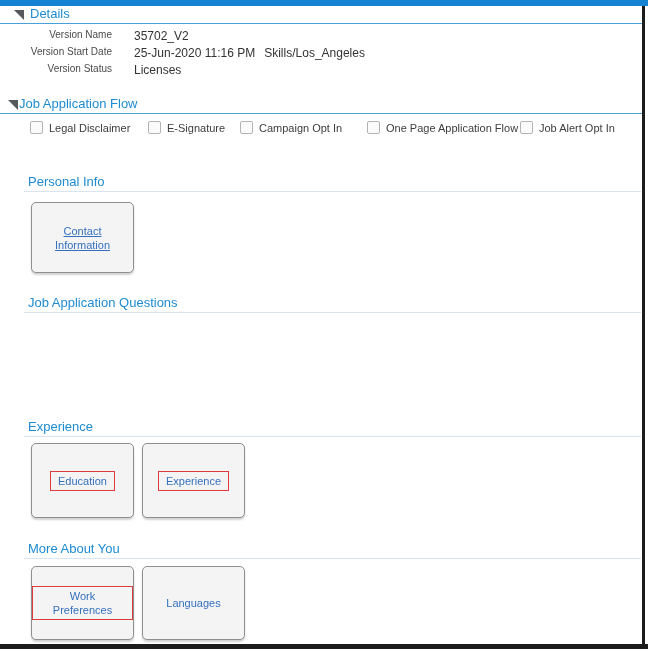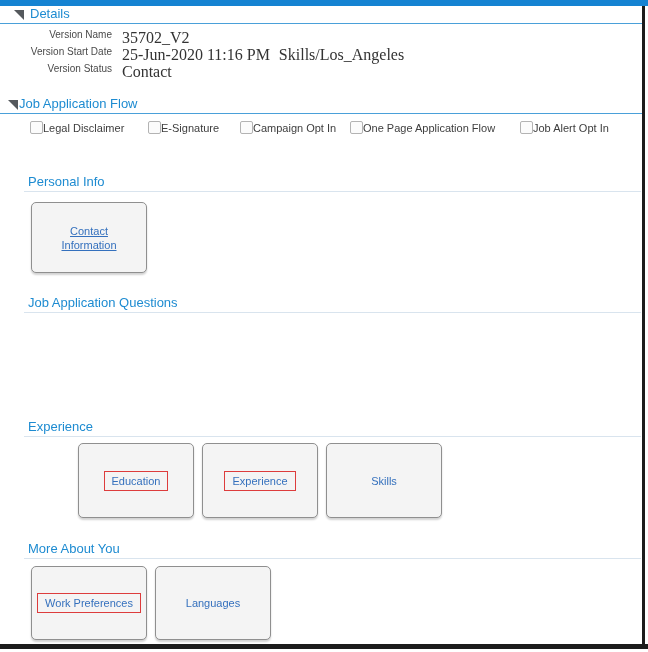--- a/index.html
+++ b/index.html
@@ -9,33 +9,33 @@
   }
   .topbar { position:absolute; left:0; top:0; width:648px; height:6px; background:#1583d2; }
   .rframe { position:absolute; left:642px; top:6px; width:3px; height:638px; background:#1c1c1c; }
   .bframe { position:absolute; left:0; top:644px; width:648px; height:5px; background:#1c1c1c; }
 
   .disc { position:absolute; width:10px; height:10px; }
   .panel-title { position:absolute; font-size:13px; color:#1d8bd1; white-space:nowrap; cursor:default; }
   .blue-line { position:absolute; left:0; width:642px; height:1px; background:#4aa0d9; }
 
   .frm-label { position:absolute; left:0; width:112px; text-align:right; font-size:10px; color:#4a4a4a; white-space:nowrap; }
-  .frm-value { position:absolute; left:122px; font-size:16px; color:#333333; white-space:nowrap;font-family:Liberation Serif, serif; }
+  .frm-value { position:absolute; left:134px; font-size:12px; color:#333333; white-space:nowrap; }
   .tz { margin-left:9px; }
 
-  .cb-item { position:absolute; top:121px; display:flex; align-items:flex-end; gap:0; cursor:default; }
+  .cb-item { position:absolute; top:121px; display:flex; align-items:flex-end; gap:6px; cursor:default; }
   .cb-box { width:13px; height:13px; background:#fbfbfb; border:1px solid #b3b3b3; border-radius:2px; box-sizing:border-box; flex:none; }
   .cb-label { font-size:11px; color:#3d3d3d; white-space:nowrap; }
 
   .sub-title { position:absolute; left:28px; font-size:13px; color:#1d8bd1; white-space:nowrap; }
   .sub-line { position:absolute; left:24px; width:617px; height:1px; background:#d9e4ee; }
 
   .card-row { position:absolute; display:flex; gap:8px; }
   .card {
-    width:116px; border:1px solid #8f8f8f; border-radius:5px; background:#f4f4f4;
+    width:103px; border:1px solid #8f8f8f; border-radius:5px; background:#f4f4f4;
     box-shadow:0 2px 2px rgba(0,0,0,0.18);
     display:flex; align-items:center; justify-content:center; text-align:center;
     box-sizing:border-box; cursor:pointer;
   }
   .h71 .card { height:71px; }
   .h75 .card { height:75px; }
   .h74 .card { height:74px; }
   .card-link { font-size:11px; color:#3470bd; line-height:14px; display:inline-block; max-width:95px; }
   .card-link.u { text-decoration:underline; }
   .card-link.red { border:1px solid #dd3c3c; padding:2px 7px; }
@@ -55,41 +55,41 @@
 
   <div class="frm-label" style="top:29px;">Version Name</div>
   <div class="frm-value" style="top:29px;">35702_V2</div>
 
   <div class="frm-label" style="top:46px;">Version Start Date</div>
   <div class="frm-value" style="top:46px;">
     <span>25-Jun-2020 11:16 PM</span><span class="tz">Skills/Los_Angeles</span>
   </div>
 
   <div class="frm-label" style="top:63px;">Version Status</div>
-  <div class="frm-value" style="top:63px;">Contact</div>
+  <div class="frm-value" style="top:63px;">Licenses</div>
 
   <svg class="disc" style="left:8px; top:100px;" viewBox="0 0 10 10">
     <polygon points="0,0 10,0 10,10" fill="#55595d"></polygon>
   </svg>
   <div class="panel-title" style="left:19px; top:96px;">Job Application Flow</div>
   <div class="blue-line" style="top:113px;"></div>
 
   <div class="cb-item" style="left:30px;">
     <span class="cb-box"></span>
     <span class="cb-label">Legal Disclaimer</span>
   </div>
   <div class="cb-item" style="left:148px;">
     <span class="cb-box"></span>
     <span class="cb-label">E-Signature</span>
   </div>
   <div class="cb-item" style="left:240px;">
     <span class="cb-box"></span>
     <span class="cb-label">Campaign Opt In</span>
   </div>
-  <div class="cb-item" style="left:350px;">
+  <div class="cb-item" style="left:367px;">
     <span class="cb-box"></span>
     <span class="cb-label">One Page Application Flow</span>
   </div>
   <div class="cb-item" style="left:520px;">
     <span class="cb-box"></span>
     <span class="cb-label">Job Alert Opt In</span>
   </div>
 
   <div class="sub-title" style="top:174px;">Personal Info</div>
   <div class="sub-line" style="top:191px;"></div>
@@ -97,29 +97,26 @@
     <div class="card">
       <span class="card-link u">Contact Information</span>
     </div>
   </div>
 
   <div class="sub-title" style="top:295px;">Job Application Questions</div>
   <div class="sub-line" style="top:312px;"></div>
 
   <div class="sub-title" style="top:419px;">Experience</div>
   <div class="sub-line" style="top:436px;"></div>
-  <div class="card-row h75" style="left:31px; top:443px;margin-left:47px;">
+  <div class="card-row h75" style="left:31px; top:443px;">
     <div class="card">
       <span class="card-link red">Education</span>
     </div>
     <div class="card">
       <span class="card-link red">Experience</span>
-    </div>
-    <div class="card">
-      <span class="card-link">Skills</span>
     </div>
   </div>
 
   <div class="sub-title" style="top:541px;">More About You</div>
   <div class="sub-line" style="top:558px;"></div>
   <div class="card-row h74" style="left:31px; top:566px;">
     <div class="card">
       <span class="card-link red">Work Preferences</span>
     </div>
     <div class="card">

